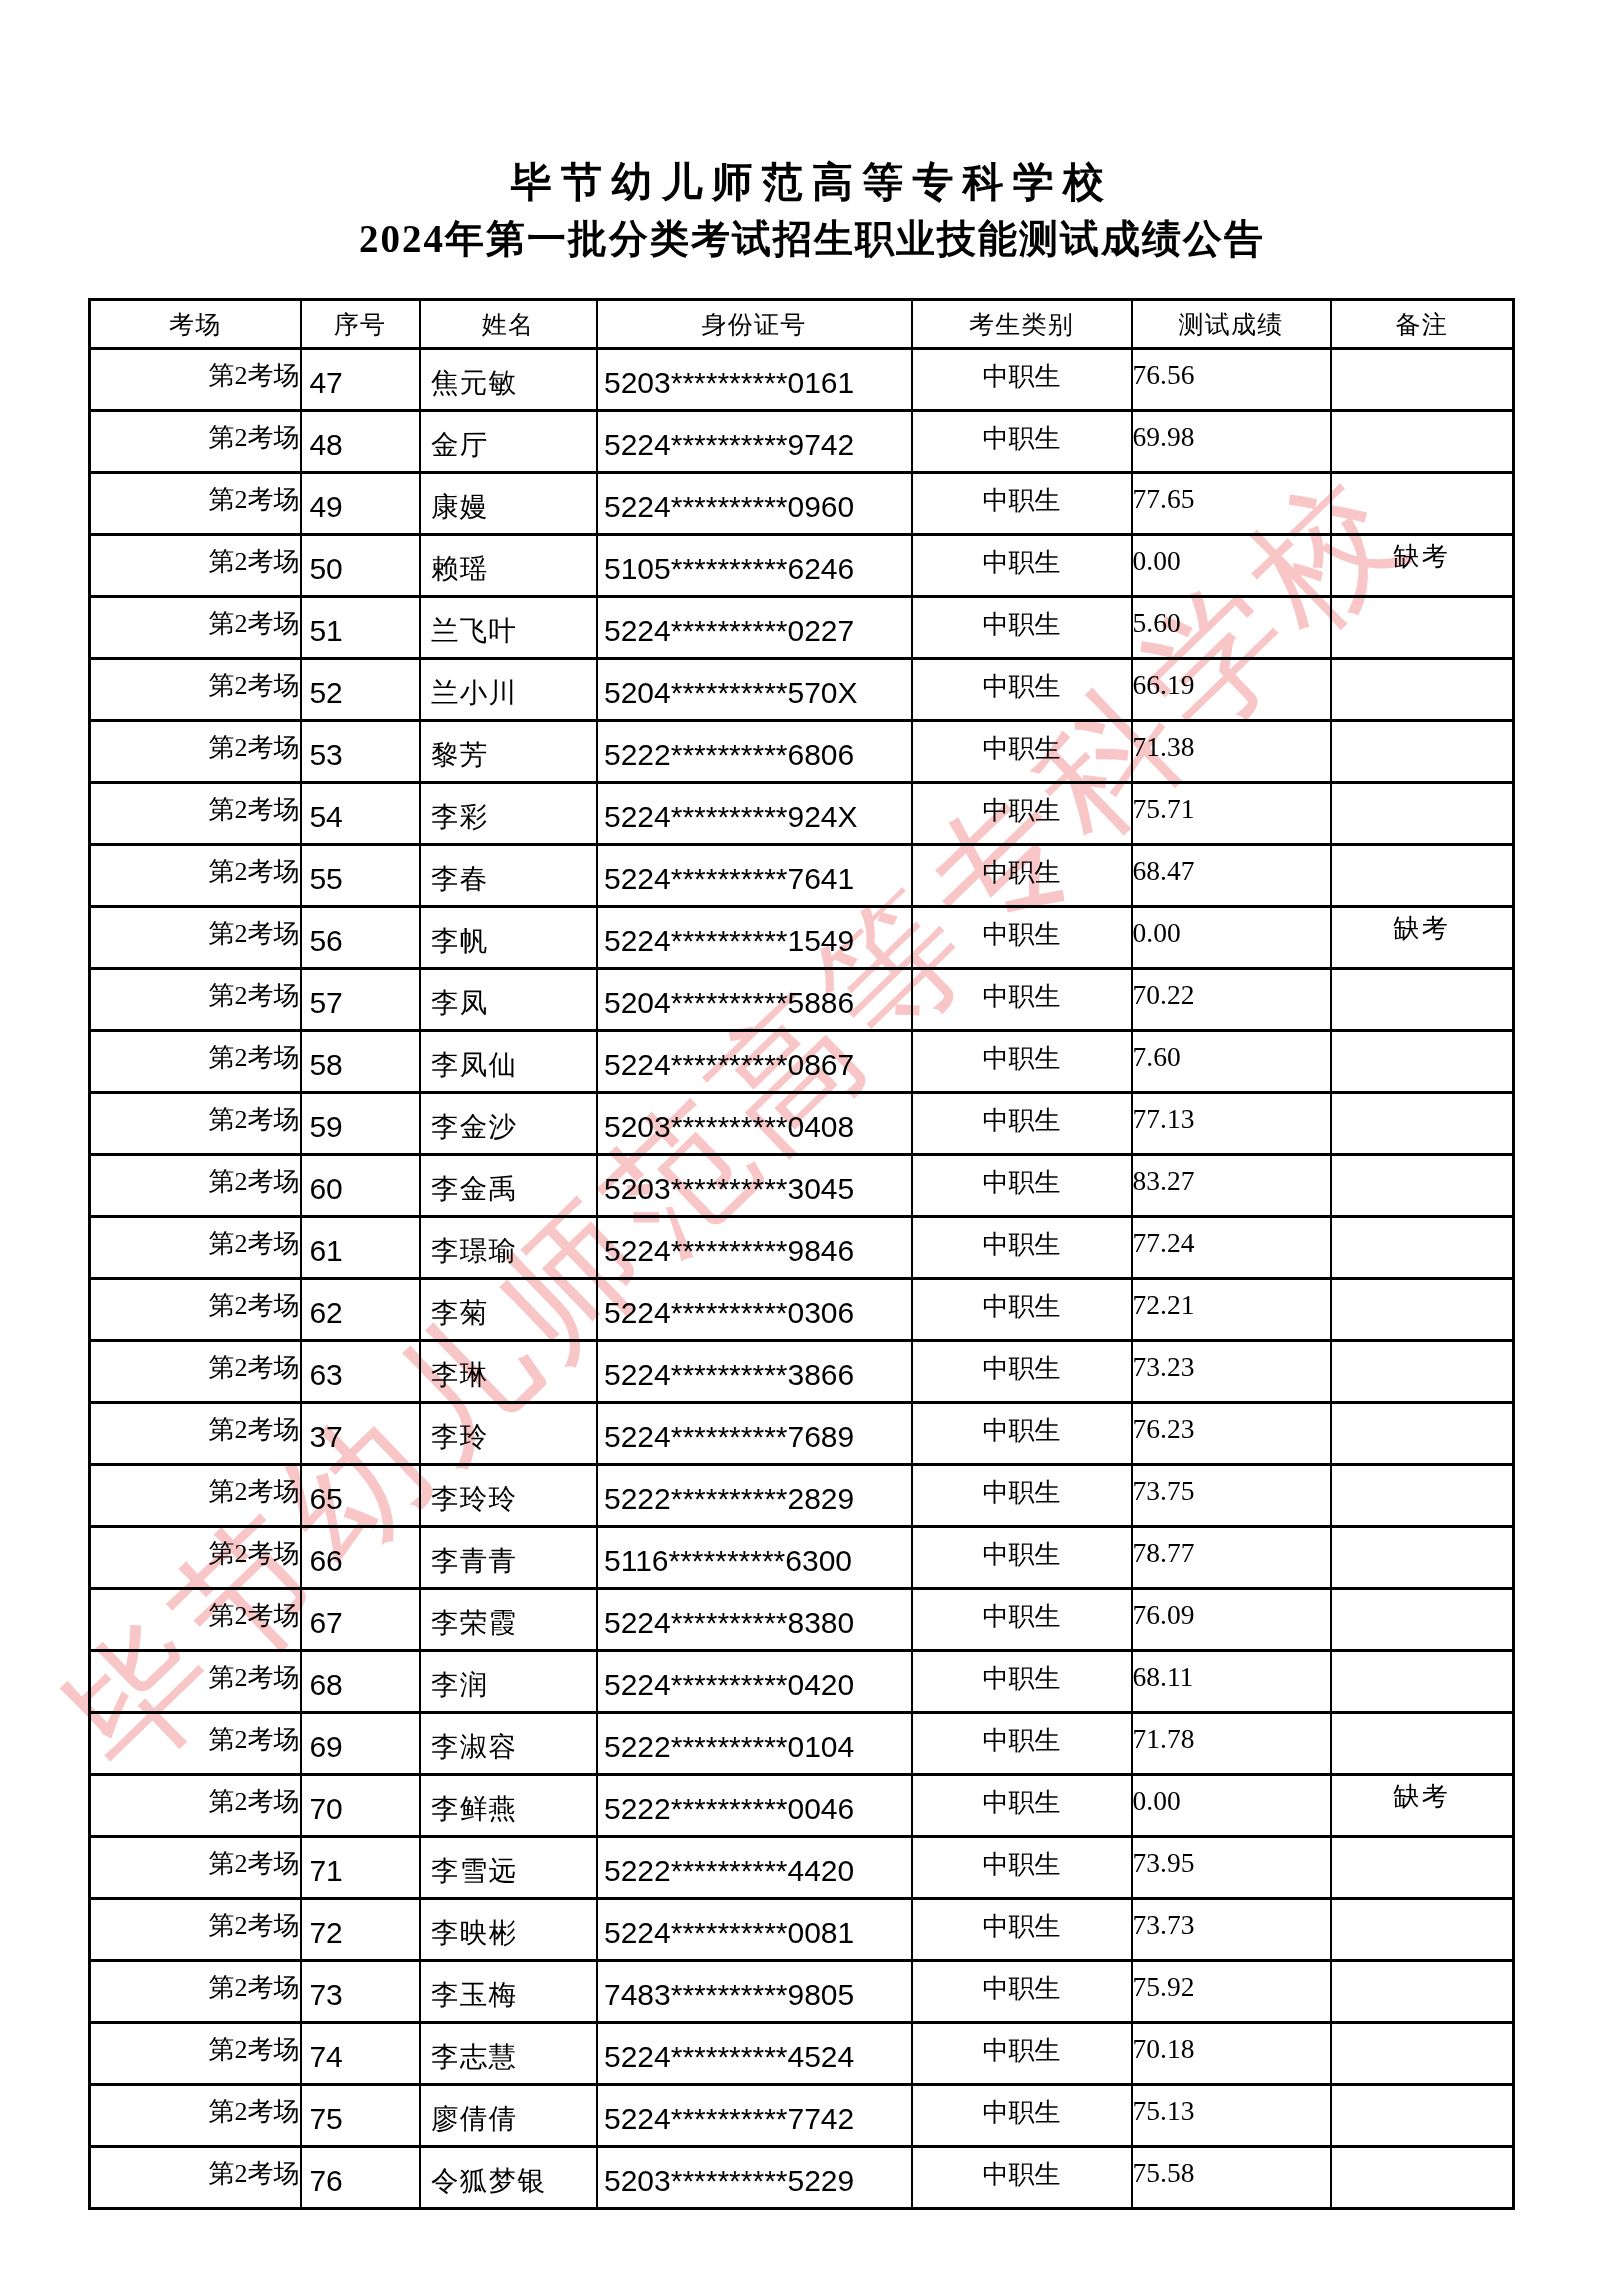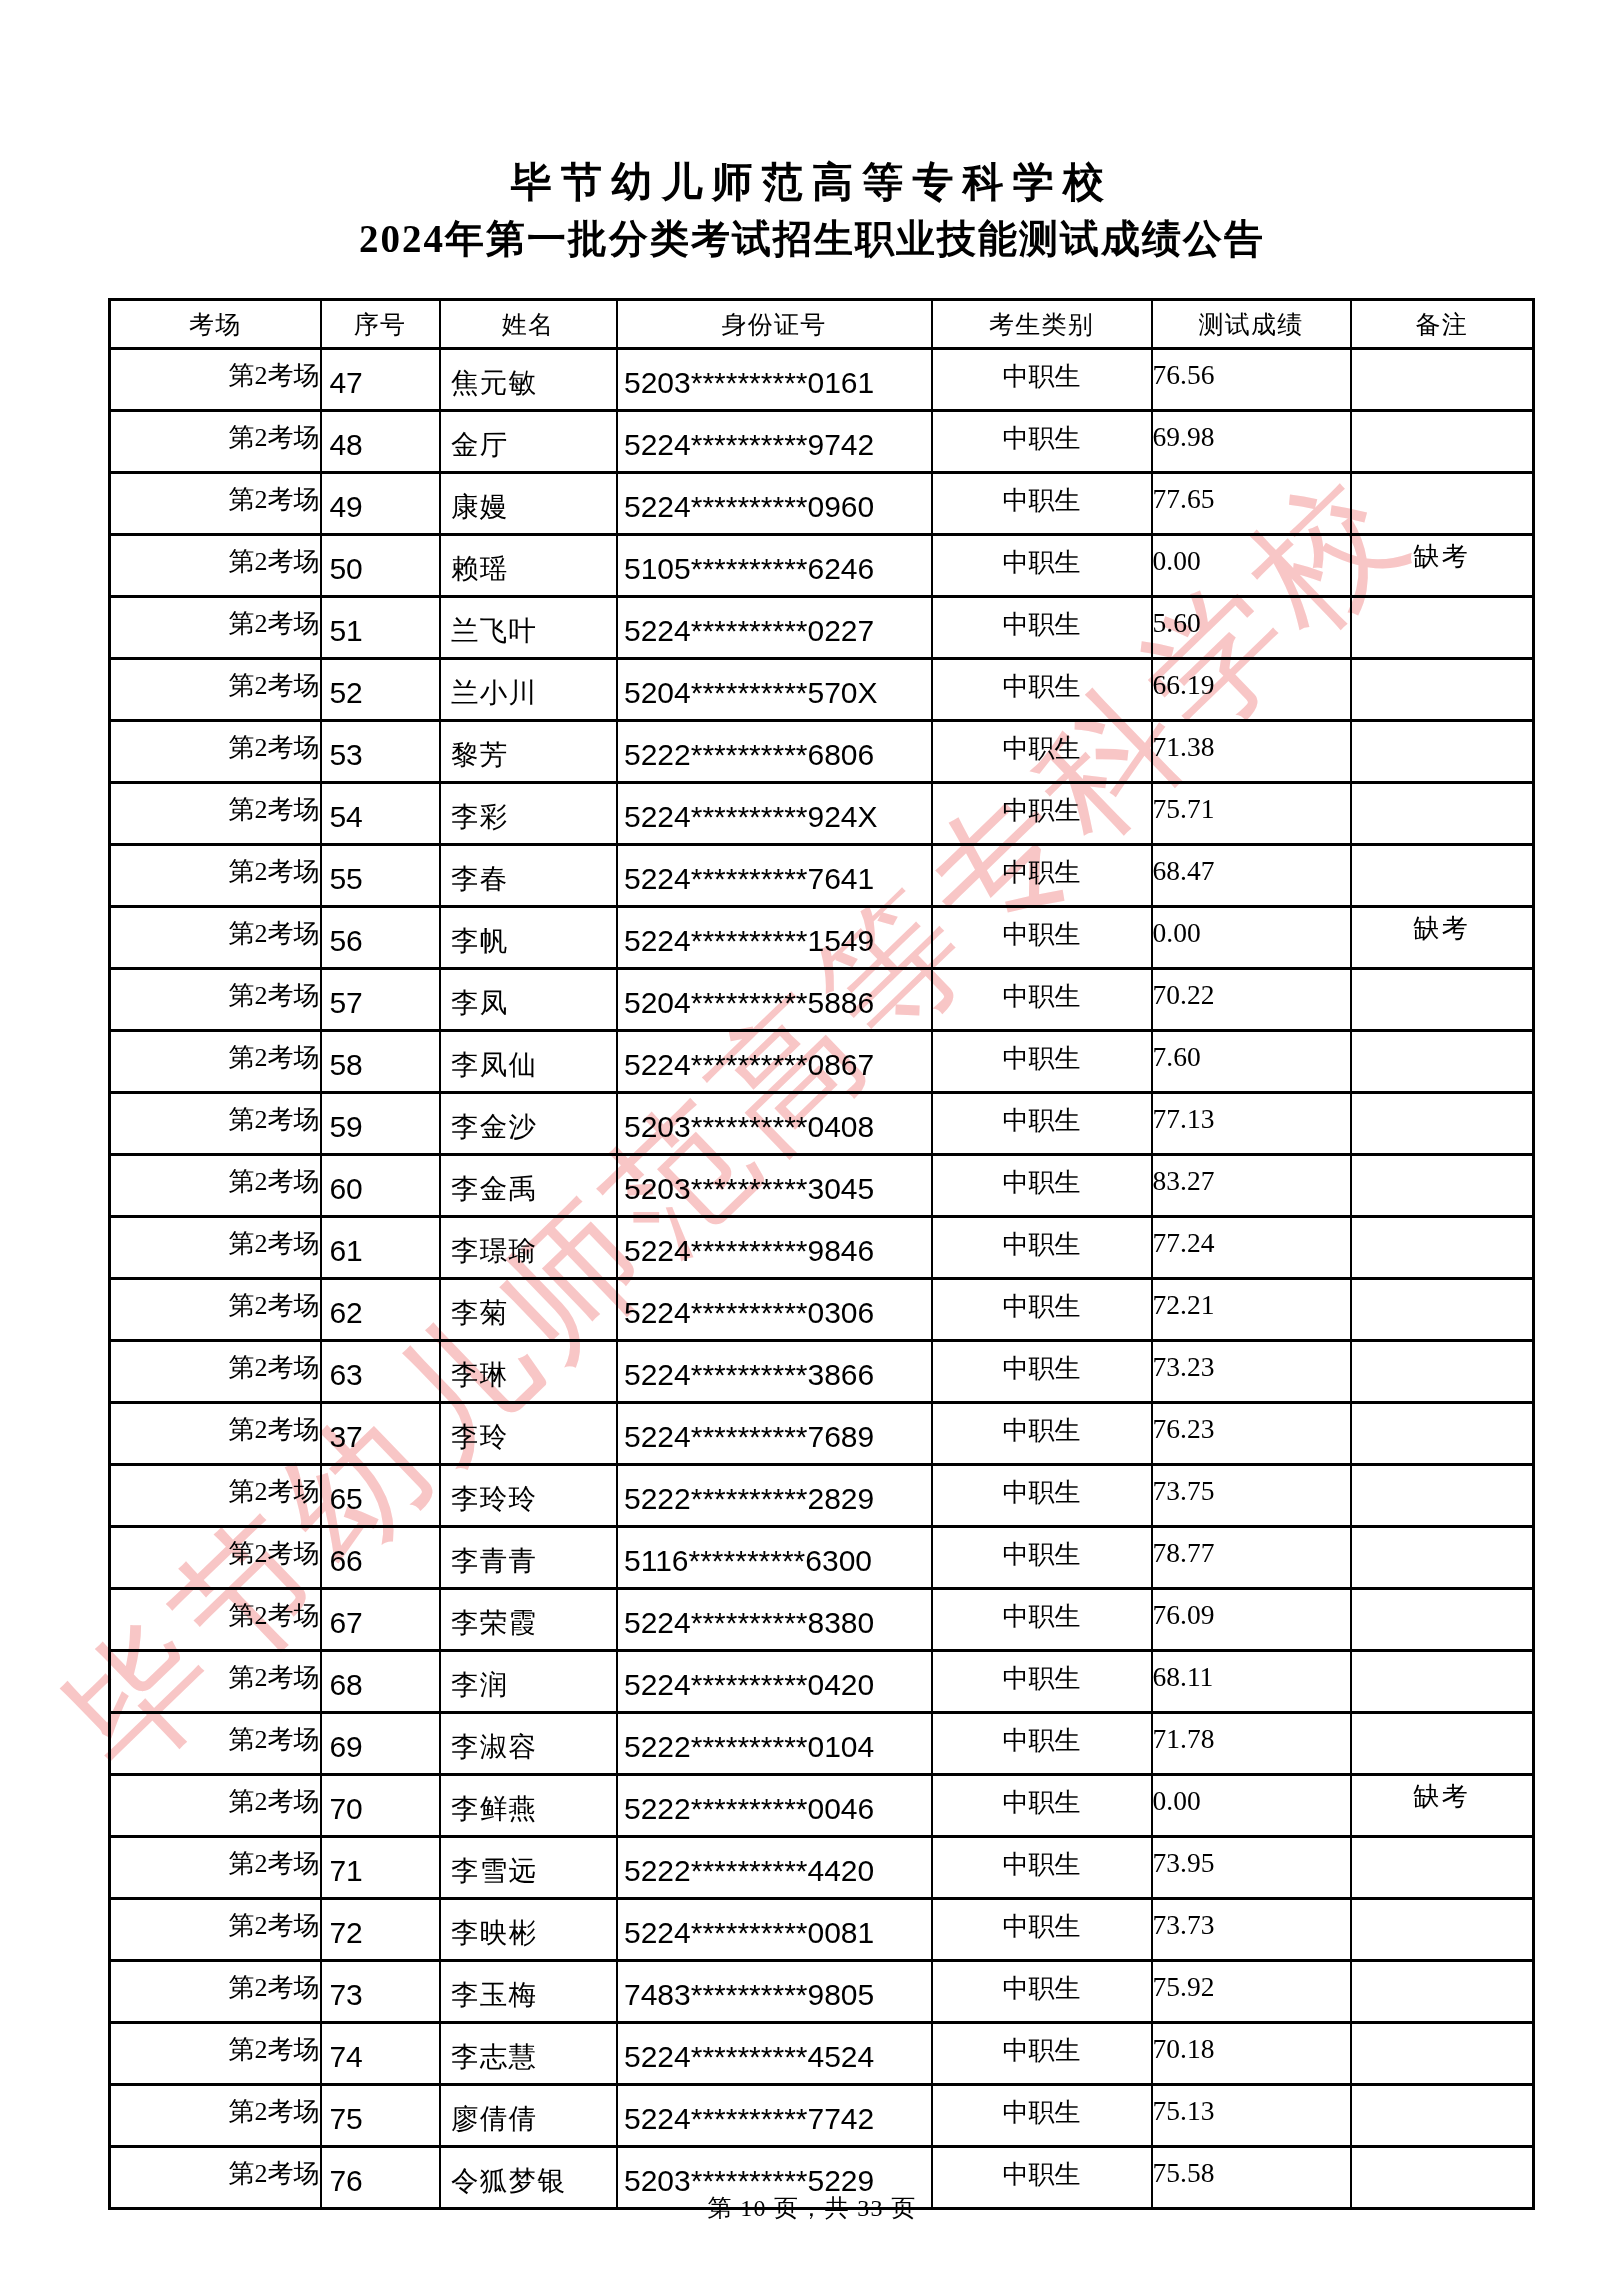--- a/index.html
+++ b/index.html
@@ -39,21 +39,21 @@
     position:absolute;
     top:212px; left:0; width:100%;
     text-align:center;
     font-size:39px;
     font-weight:bold;
     letter-spacing:2px;
     z-index:2;
   }
   table.results {
     position:absolute;
-    left:108px;
+    left:88px;
     top:298px;
     width:1423px;
     border-collapse:collapse;
     table-layout:fixed;
     z-index:1;
     background:transparent;
     border:3.9px solid #000;
   }
   th, td {
     border:2px solid #000;
@@ -384,16 +384,15 @@
           <td class="c1">76</td>
           <td class="c2">令狐梦银</td>
           <td class="c3">5203**********5229</td>
           <td class="c4">中职生</td>
           <td class="c5">75.58</td>
           <td class="c6"></td>
         </tr>
       </tbody>
   </table>
 
-  <div class="footer">第 10 页，共 33 页</div>
 
 </div>
 
 
 </body></html>

